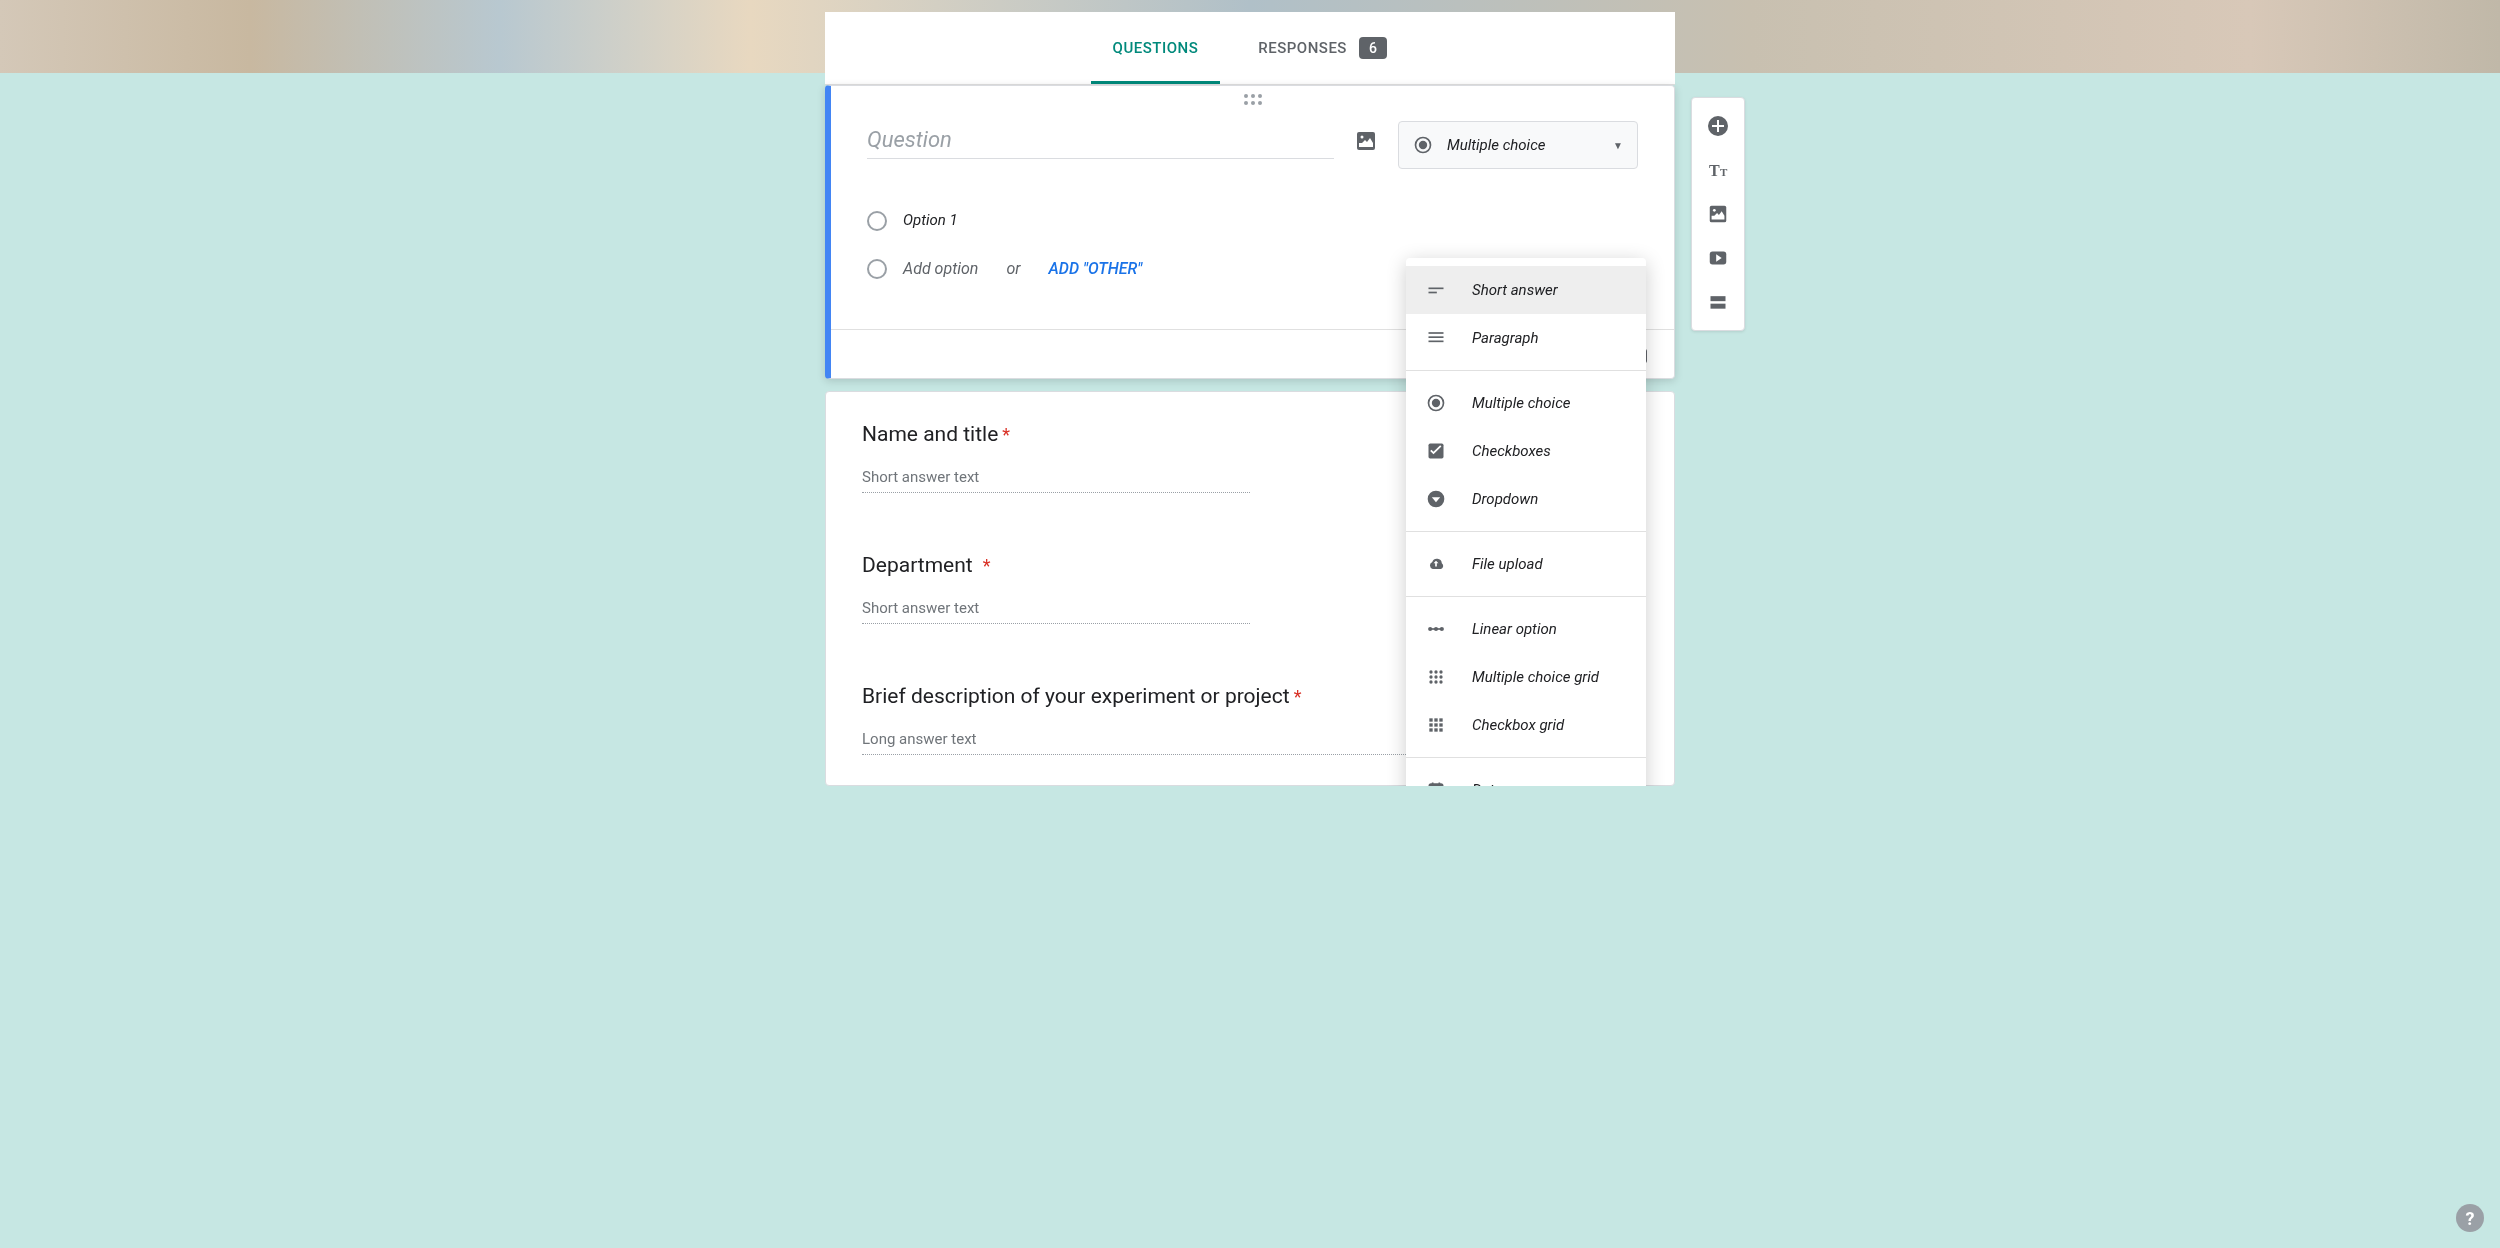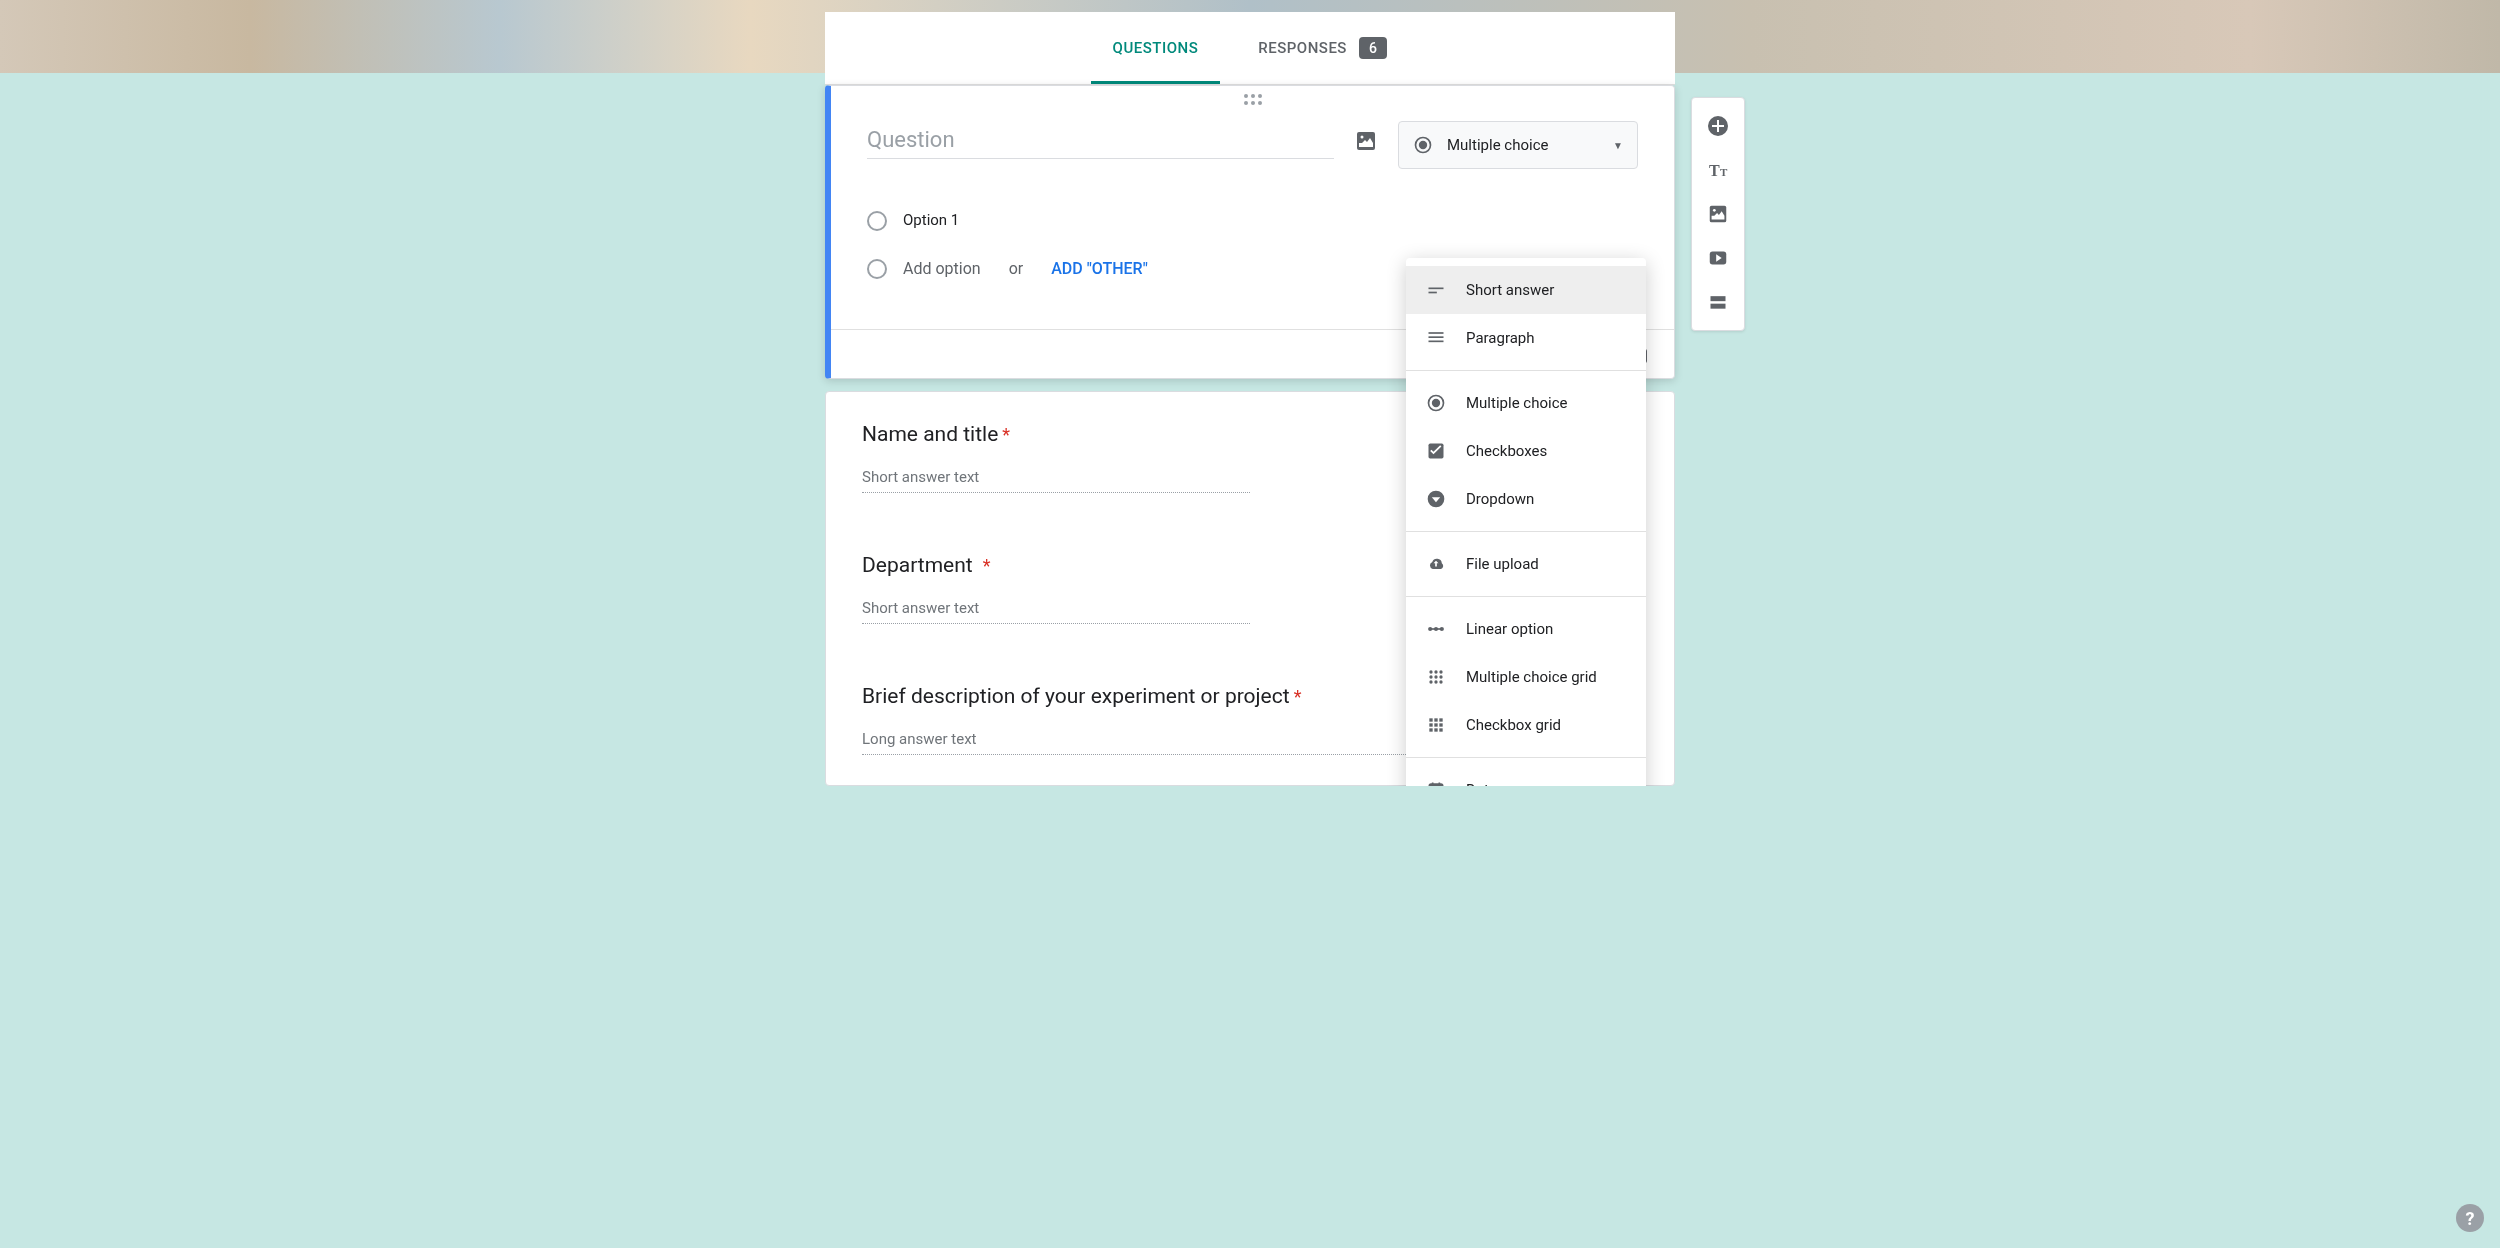--- a/index.html
+++ b/index.html
@@ -61,20 +61,21 @@
       padding: 3px 10px;
       font-size: 14px;
       margin-left: 12px;
     }
     .question-card {
       background: white;
       margin-top: 12px;
       border-radius: 4px;
       border: 1px solid #dadce0;
       position: relative;
+      font-style: italic;
     }
     .question-card.active {
       border-left: 6px solid #4285f4;
       box-shadow: 0 2px 8px rgba(0,0,0,0.15);
     }
     .drag-handle {
       display: flex;
       justify-content: center;
       padding: 8px 0 4px;
       color: #9aa0a6;
@@ -187,21 +188,21 @@
     }
     .menu-group {
       border-bottom: 1px solid #e0e0e0;
       padding: 8px 0;
     }
     .menu-group:last-child { border-bottom: none; }
     .menu-item {
       display: flex;
       align-items: center;
       padding: 12px 18px;
-      gap: 18px;
+      gap: 24px;
       cursor: pointer;
       font-size: 15px;
       color: #202124;
     }
     .menu-item:hover, .menu-item.highlighted {
       background: #eeeeee;
     }
     .menu-icon {
       width: 24px;
       height: 24px;

